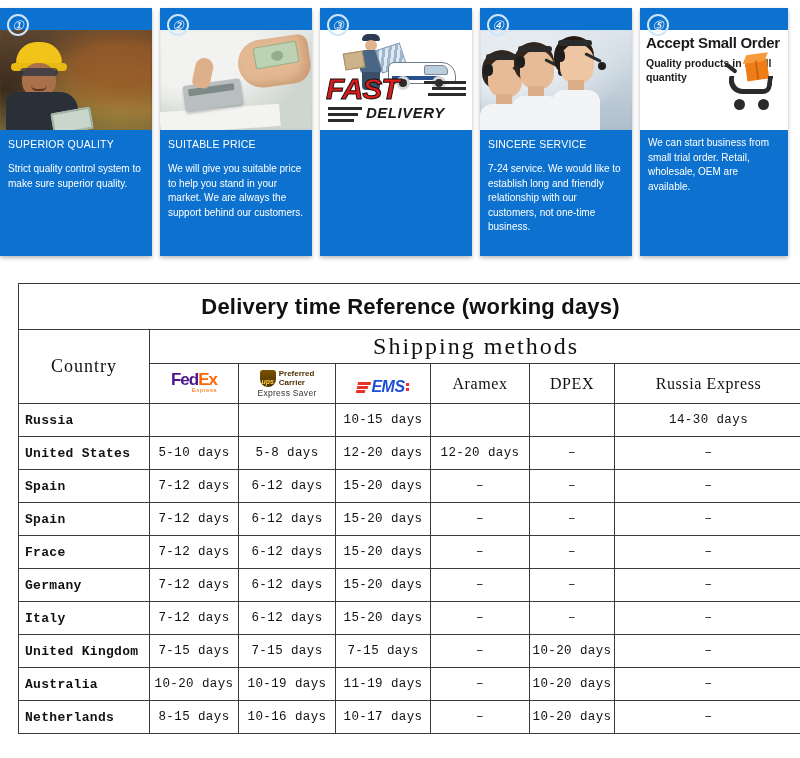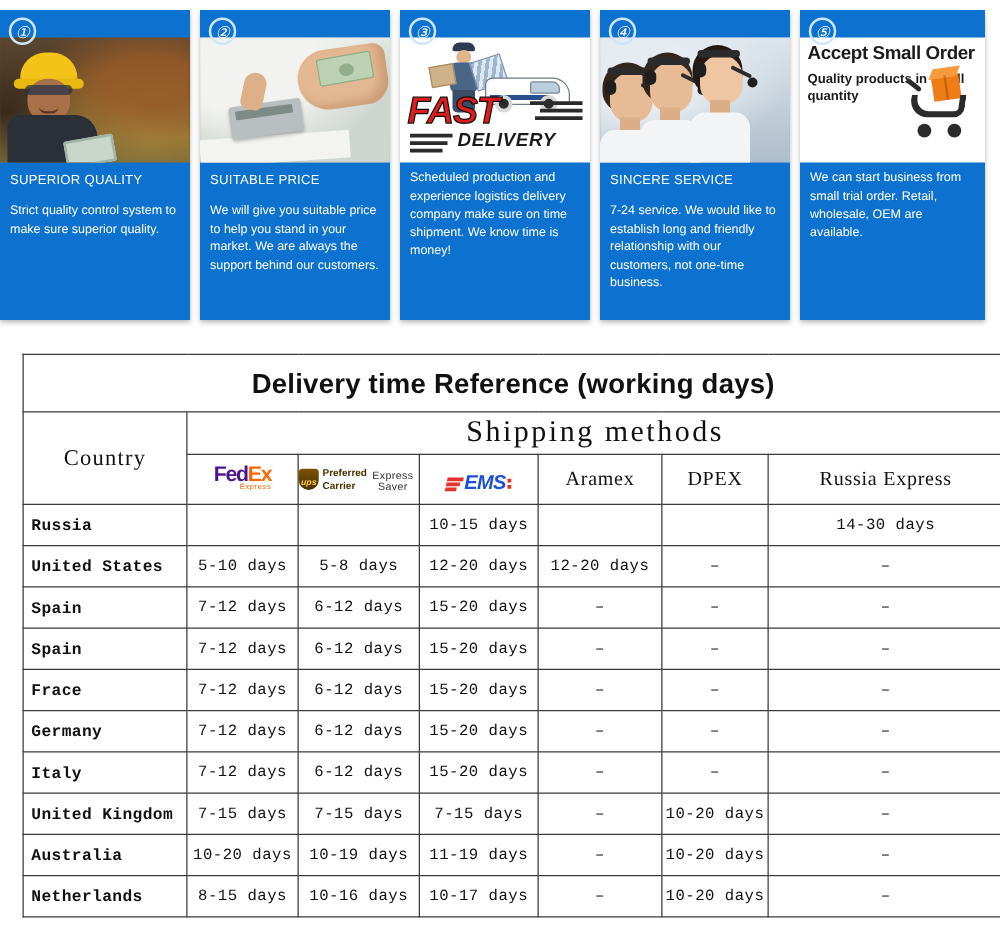--- a/index.html
+++ b/index.html
@@ -394,21 +394,21 @@
     letter-spacing:-1px;
     line-height:1;
     display:inline-block;
   }
   .logo-fedex .fed { color:#4d148c; }
   .logo-fedex .ex  { color:#ff6600; }
   .logo-fedex .sub {
     display:block; text-align:right; font-size:6px; font-weight:normal;
     color:#ff6600; letter-spacing:0.5px; margin-top:-1px;
   }
-  .logo-ups { display:flex; flex-direction:row; align-items:center; line-height:1; }
+  .logo-ups { display:flex; flex-direction:column; align-items:center; line-height:1; }
   .logo-ups .row1 { display:flex; align-items:center; gap:3px; }
   .logo-ups .shield {
     width:16px; height:17px; background:linear-gradient(180deg,#7a5200,#4b3100);
     border-radius: 3px 3px 8px 8px;
     color:#ffcf3f; font-size:7px; font-weight:bold;
     display:flex; align-items:flex-end; justify-content:center;
     padding-bottom:2px; font-style:italic;
   }
   .logo-ups .pc {
     color:#4b3100; font-size:8px; font-weight:bold; text-align:left; line-height:1.15;
@@ -487,21 +487,20 @@
         </div>
         <div class="speed1"></div>
           <div class="speed2"></div>
           <div class="speed3"></div>
         <div class="fast">FAST</div>
         <div class="dash1"></div>
           <div class="dash2"></div>
           <div class="dash3"></div>
         <div class="delivery">DELIVERY</div>
       </div>
-      <div class="card-body">Scheduled production and experience logistics delivery company make sure on time shipment. We know time is money!</div>
     </div>
 
     <div class="card c4">
       <div class="card-badge">④</div>
       <div class="card-photo ph4">
         <div class="blur-bg"></div>
         <div class="p1">
             <div class="hair"></div>
             <div class="skin"></div>
             <div class="neck"></div>

